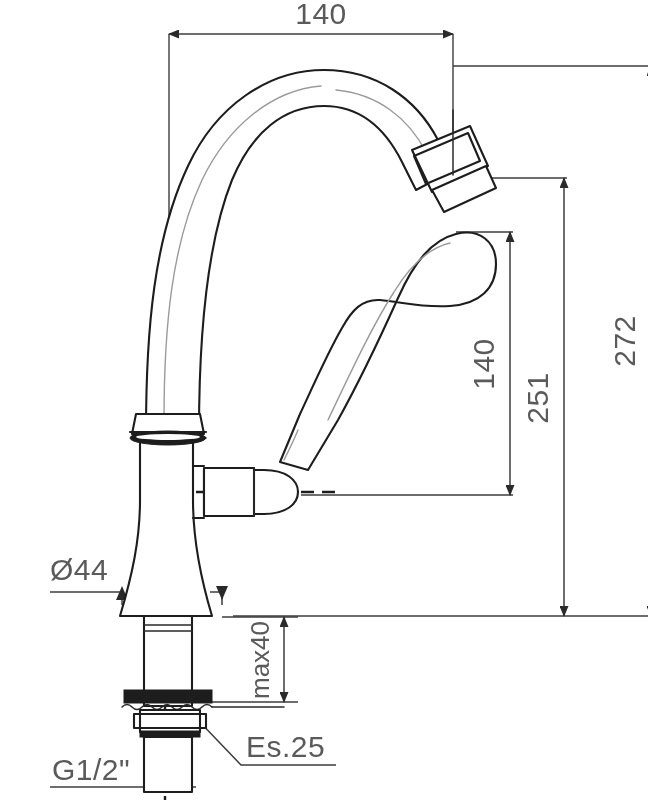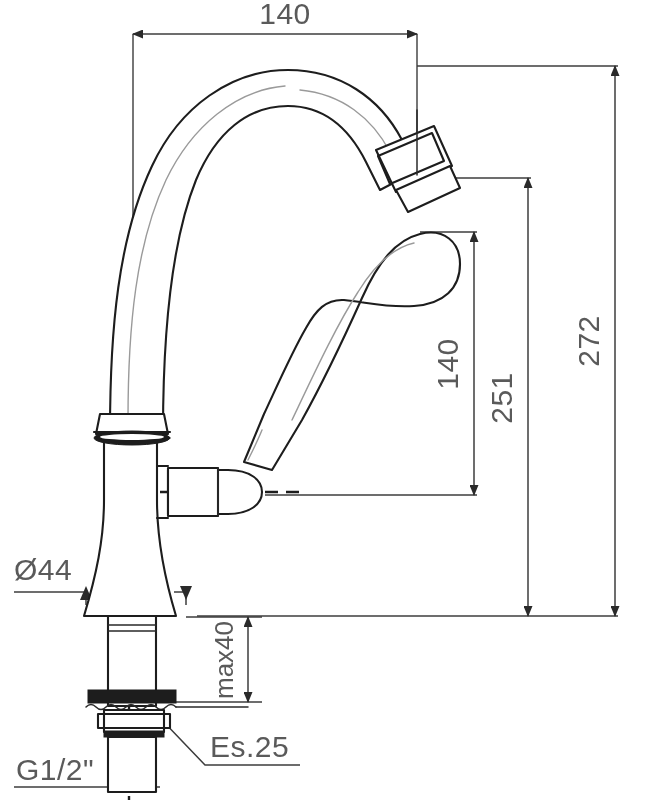--- a/index.html
+++ b/index.html
@@ -13,20 +13,21 @@
     height: 800px;
     font-family: "Liberation Sans", sans-serif;
     overflow: hidden;
     position: relative;
   }
   #drawing-root {
     position: relative;
     width: 524px;
     height: 800px;
     background: #ffffff;
+    margin-left: 36px;
   }
   #drawing-svg {
     position: absolute;
     top: 0;
     left: 0;
     display: block;
   }
   .dim-text {
     font-family: "Liberation Sans", sans-serif;
     fill: #5a5a5a;

